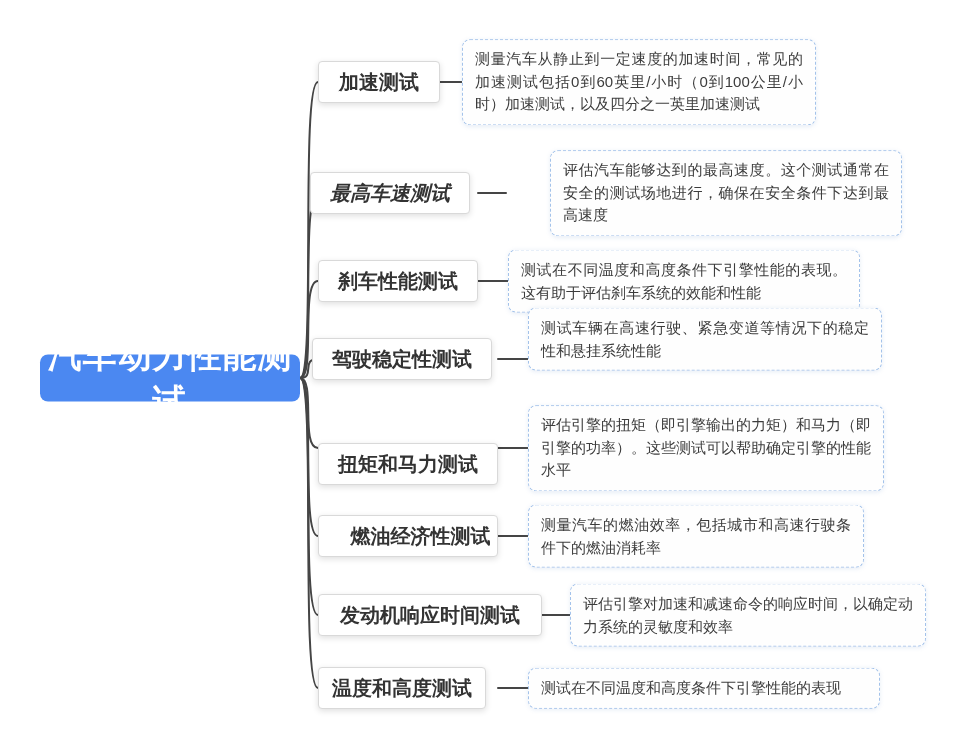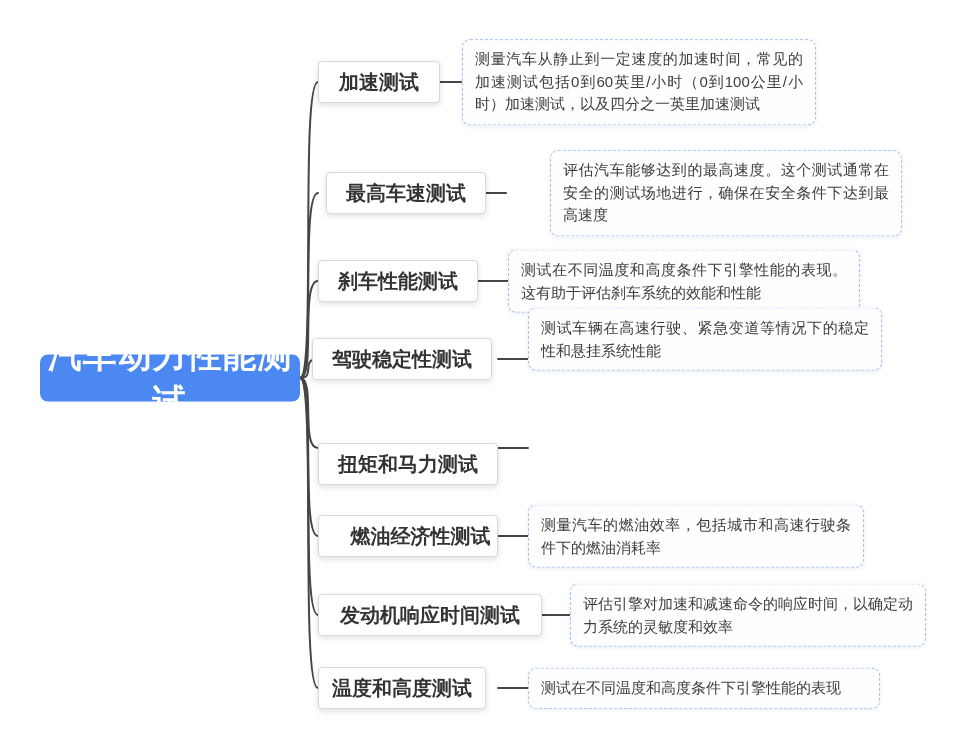--- a/index.html
+++ b/index.html
@@ -70,21 +70,21 @@
     color: var(--detail-text, #3c3c3c);
     line-height: 1.5;
     padding: 8px 12px;
     text-align: justify;
     justify-content: flex-start;
     cursor: pointer;
   }
 
   
   .b1 { left: 318px; top: 82px;  width: 122px; }
-  .b2 { left: 326px; top: 193px; width: 160px; }
+  .b2 { left: 310px; top: 193px; width: 160px; font-style: italic; }
   .b3 { left: 318px; top: 281px; width: 160px; }
   .b4 { left: 312px; top: 359px; width: 180px; }
   .b5 { left: 318px; top: 464px; width: 180px; }
   .b6 { left: 318px; top: 536px; width: 180px; padding-left: 25px; }
   .b7 { left: 318px; top: 615px; width: 224px; }
   .b8 { left: 318px; top: 688px; width: 168px; }
 
   
   .d1 { left: 462px; top: 82px;  width: 354px; }
   .d2 { left: 506px; top: 193px; width: 352px; margin-left: 44px; }
@@ -129,17 +129,18 @@
   <div class="node branch b4">驾驶稳定性测试</div>
   <div class="node branch b5">扭矩和马力测试</div>
   <div class="node branch b6">燃油经济性测试</div>
   <div class="node branch b7">发动机响应时间测试</div>
   <div class="node branch b8">温度和高度测试</div>
 
   <div class="node detail d1">测量汽车从静止到一定速度的加速时间，常见的加速测试包括0到60英里/小时（0到100公里/小时）加速测试，以及四分之一英里加速测试</div>
   <div class="node detail d2">评估汽车能够达到的最高速度。这个测试通常在安全的测试场地进行，确保在安全条件下达到最高速度</div>
   <div class="node detail d3">测试在不同温度和高度条件下引擎性能的表现。这有助于评估刹车系统的效能和性能</div>
   <div class="node detail d4">测试车辆在高速行驶、紧急变道等情况下的稳定性和悬挂系统性能</div>
+  <div class="node detail d5">评估引擎的扭矩（即引擎输出的力矩）和马力（即引擎的功率）。这些测试可以帮助确定引擎的性能水平</div>
   <div class="node detail d6">测量汽车的燃油效率，包括城市和高速行驶条件下的燃油消耗率</div>
   <div class="node detail d7">评估引擎对加速和减速命令的响应时间，以确定动力系统的灵敏度和效率</div>
   <div class="node detail d8">测试在不同温度和高度条件下引擎性能的表现</div>
 
 </div>
 
 </body></html>

